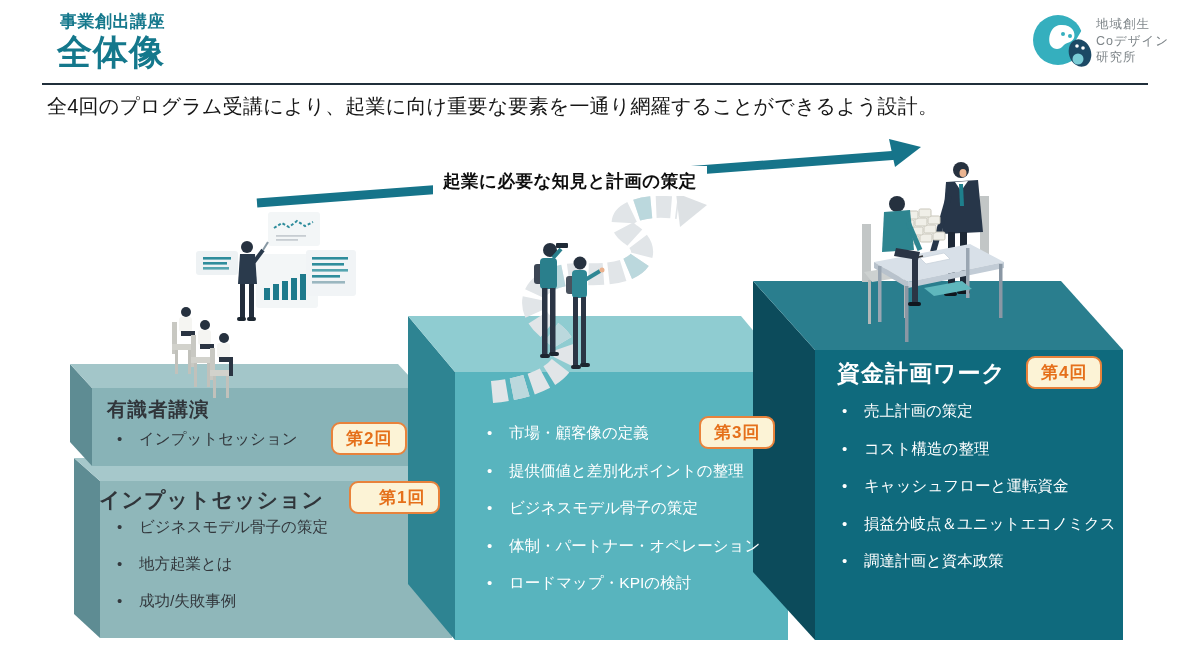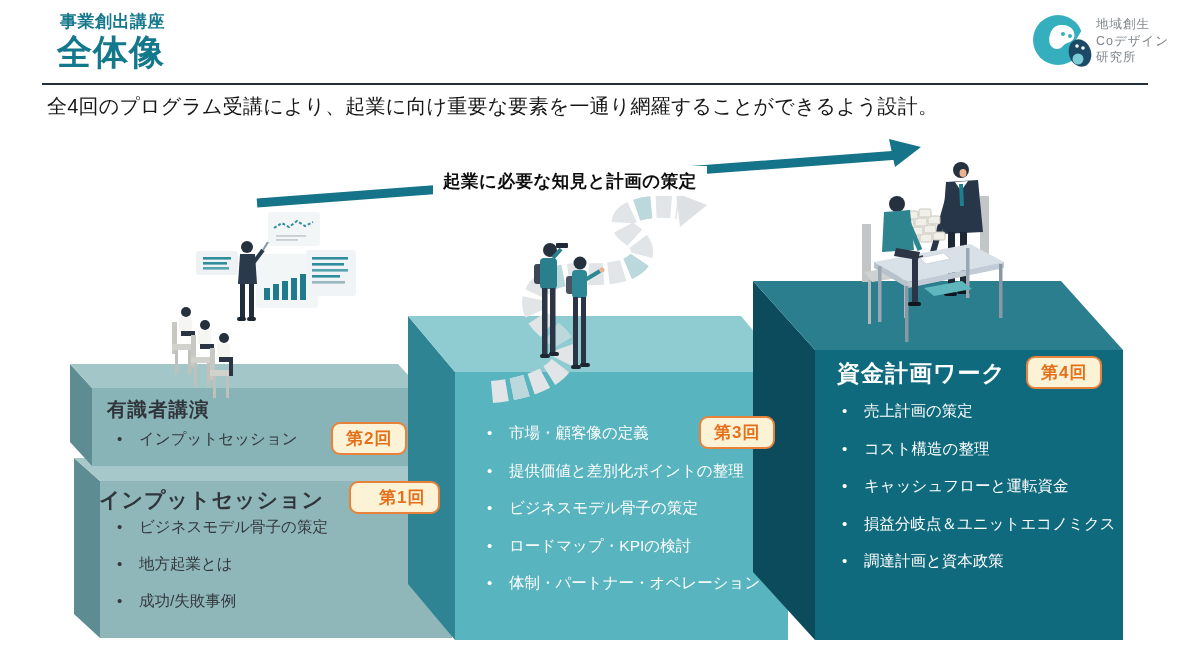--- a/index.html
+++ b/index.html
@@ -269,22 +269,22 @@
     <div class="bullet">ビジネスモデル骨子の策定</div>
     <div class="bullet">地方起業とは</div>
     <div class="bullet">成功/失敗事例</div>
   </div>
 
   <div class="abs badge badge-s3">第3回</div>
   <div class="abs bullets bullets-light bullets-s3">
     <div class="bullet">市場・顧客像の定義</div>
     <div class="bullet">提供価値と差別化ポイントの整理</div>
     <div class="bullet">ビジネスモデル骨子の策定</div>
+    <div class="bullet">体制・パートナー・オペレーション</div>
     <div class="bullet">ロードマップ・KPIの検討</div>
-    <div class="bullet">体制・パートナー・オペレーション</div>
   </div>
 
   <div class="abs box-title title-s4">資金計画ワーク</div>
   <div class="abs badge badge-s4">第4回</div>
   <div class="abs bullets bullets-light bullets-s4">
     <div class="bullet">売上計画の策定</div>
     <div class="bullet">コスト構造の整理</div>
     <div class="bullet">キャッシュフローと運転資金</div>
     <div class="bullet">損益分岐点＆ユニットエコノミクス</div>
     <div class="bullet">調達計画と資本政策</div>

